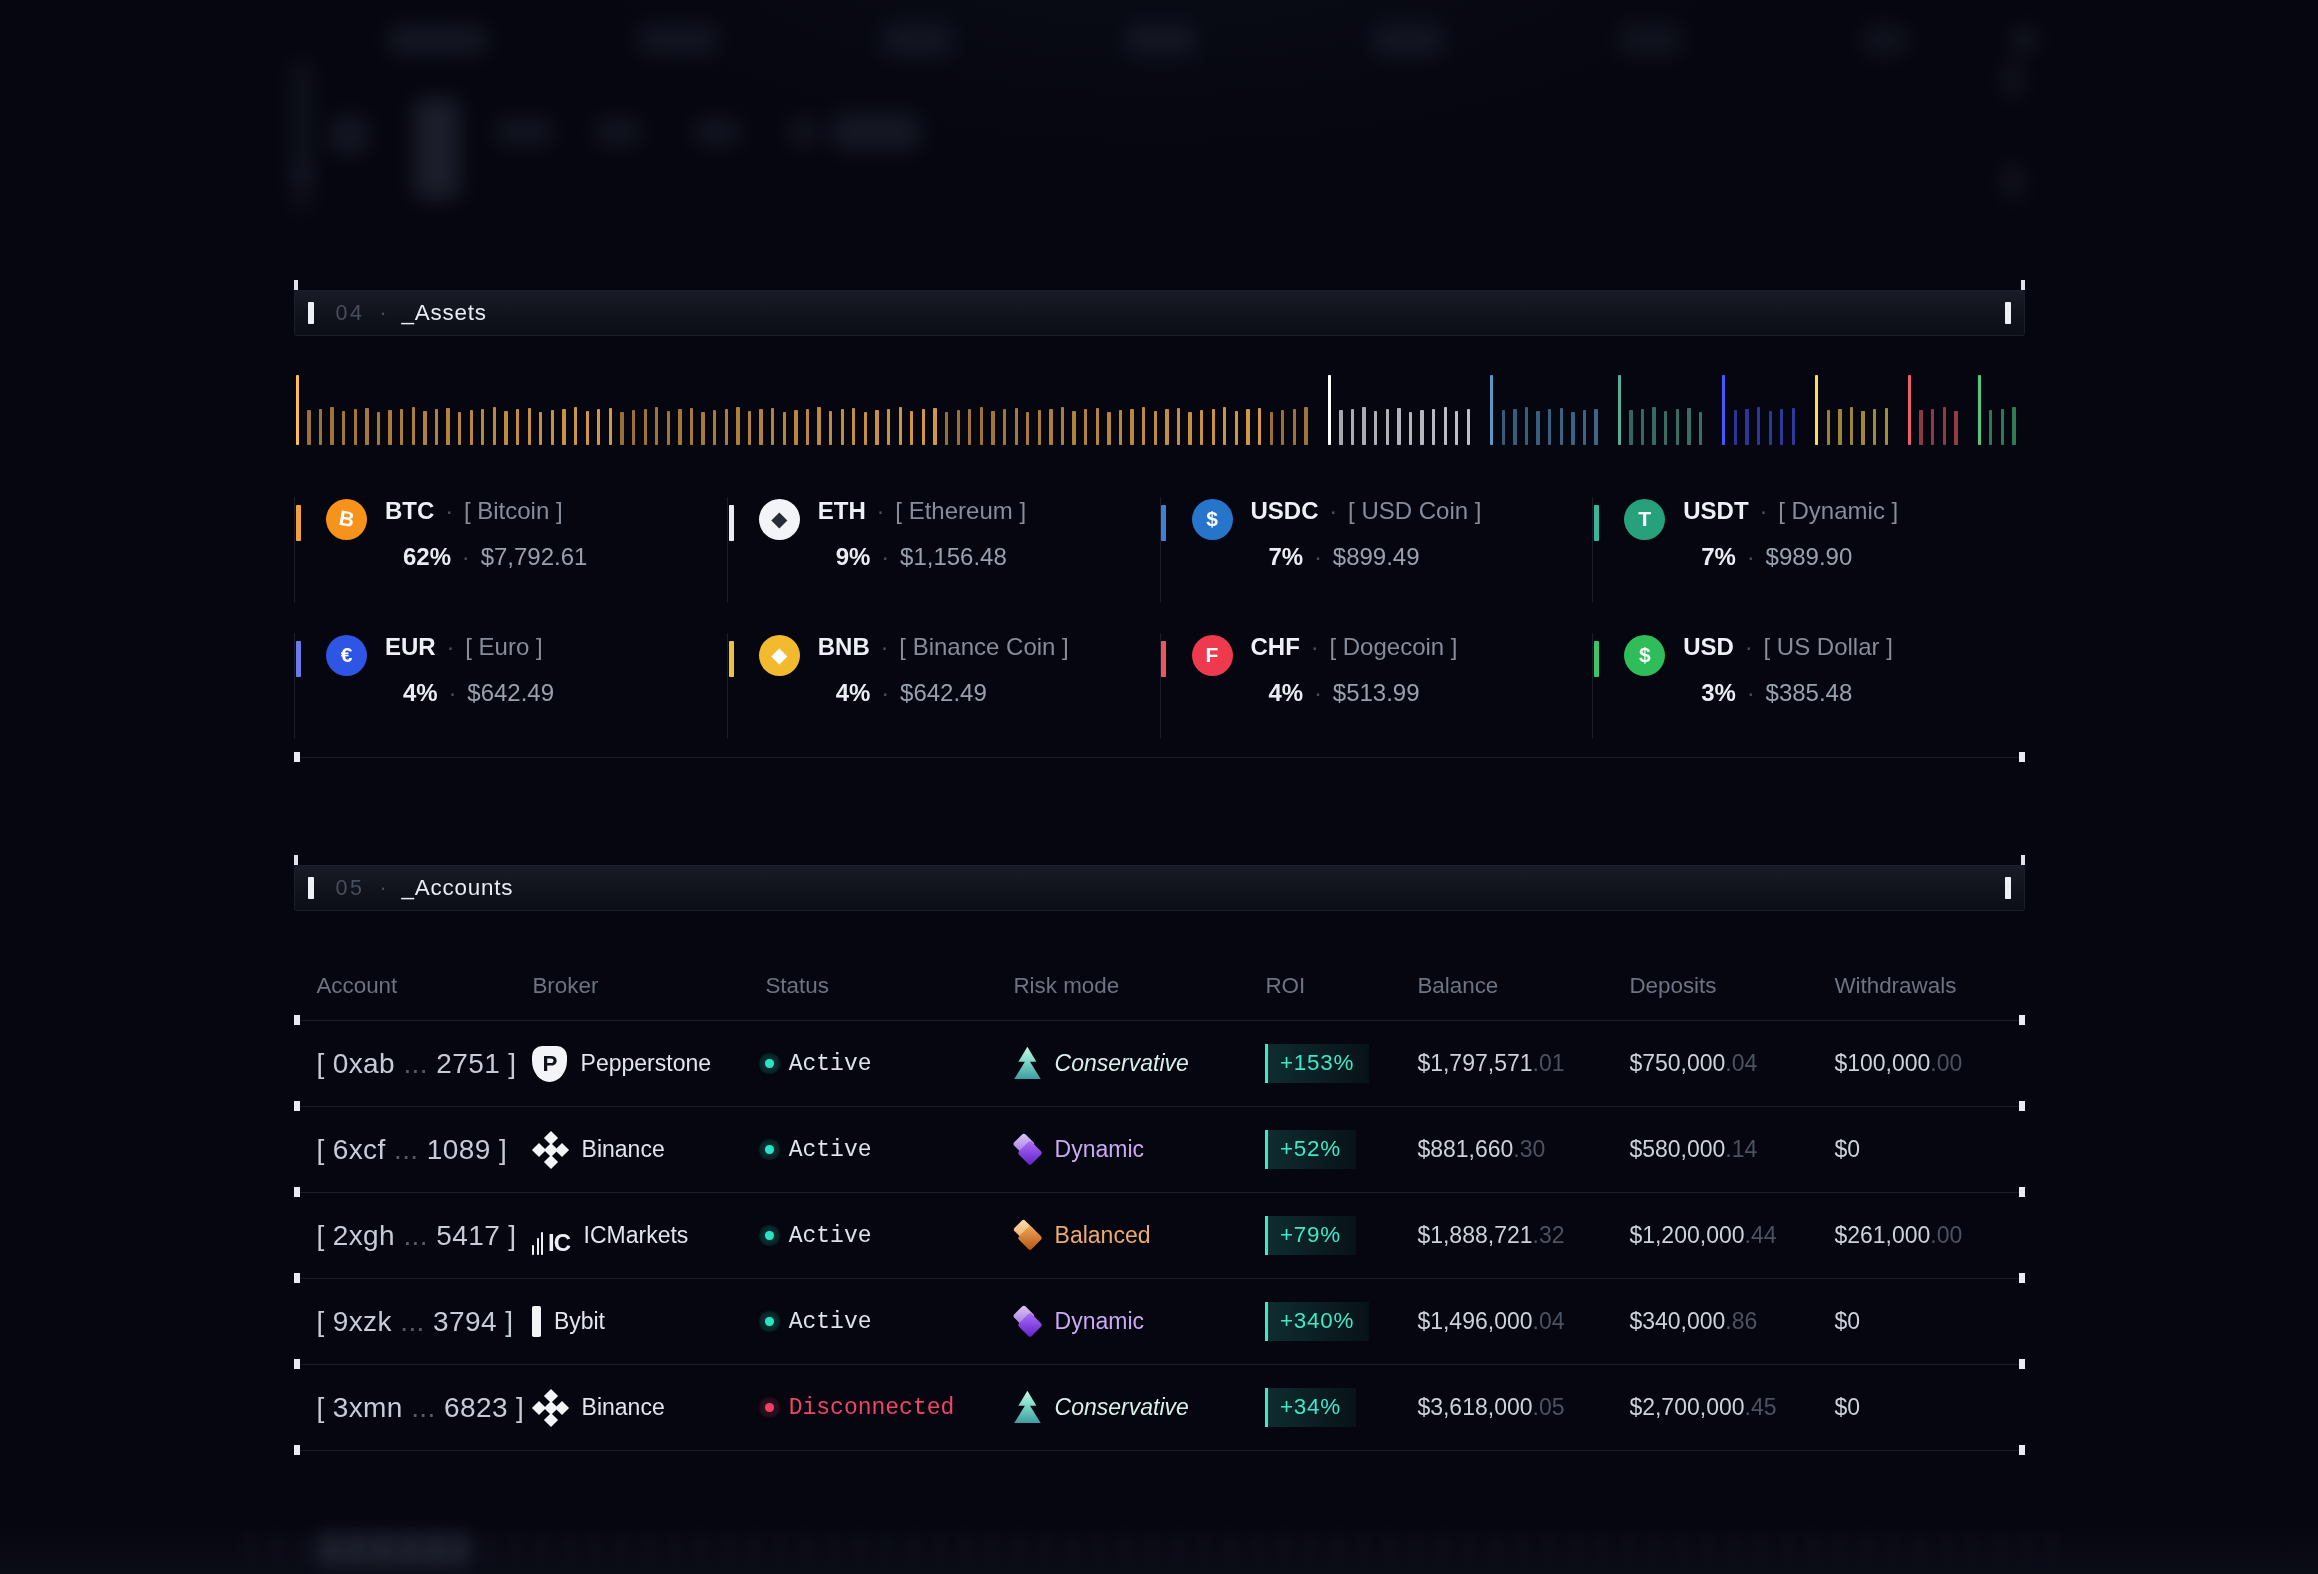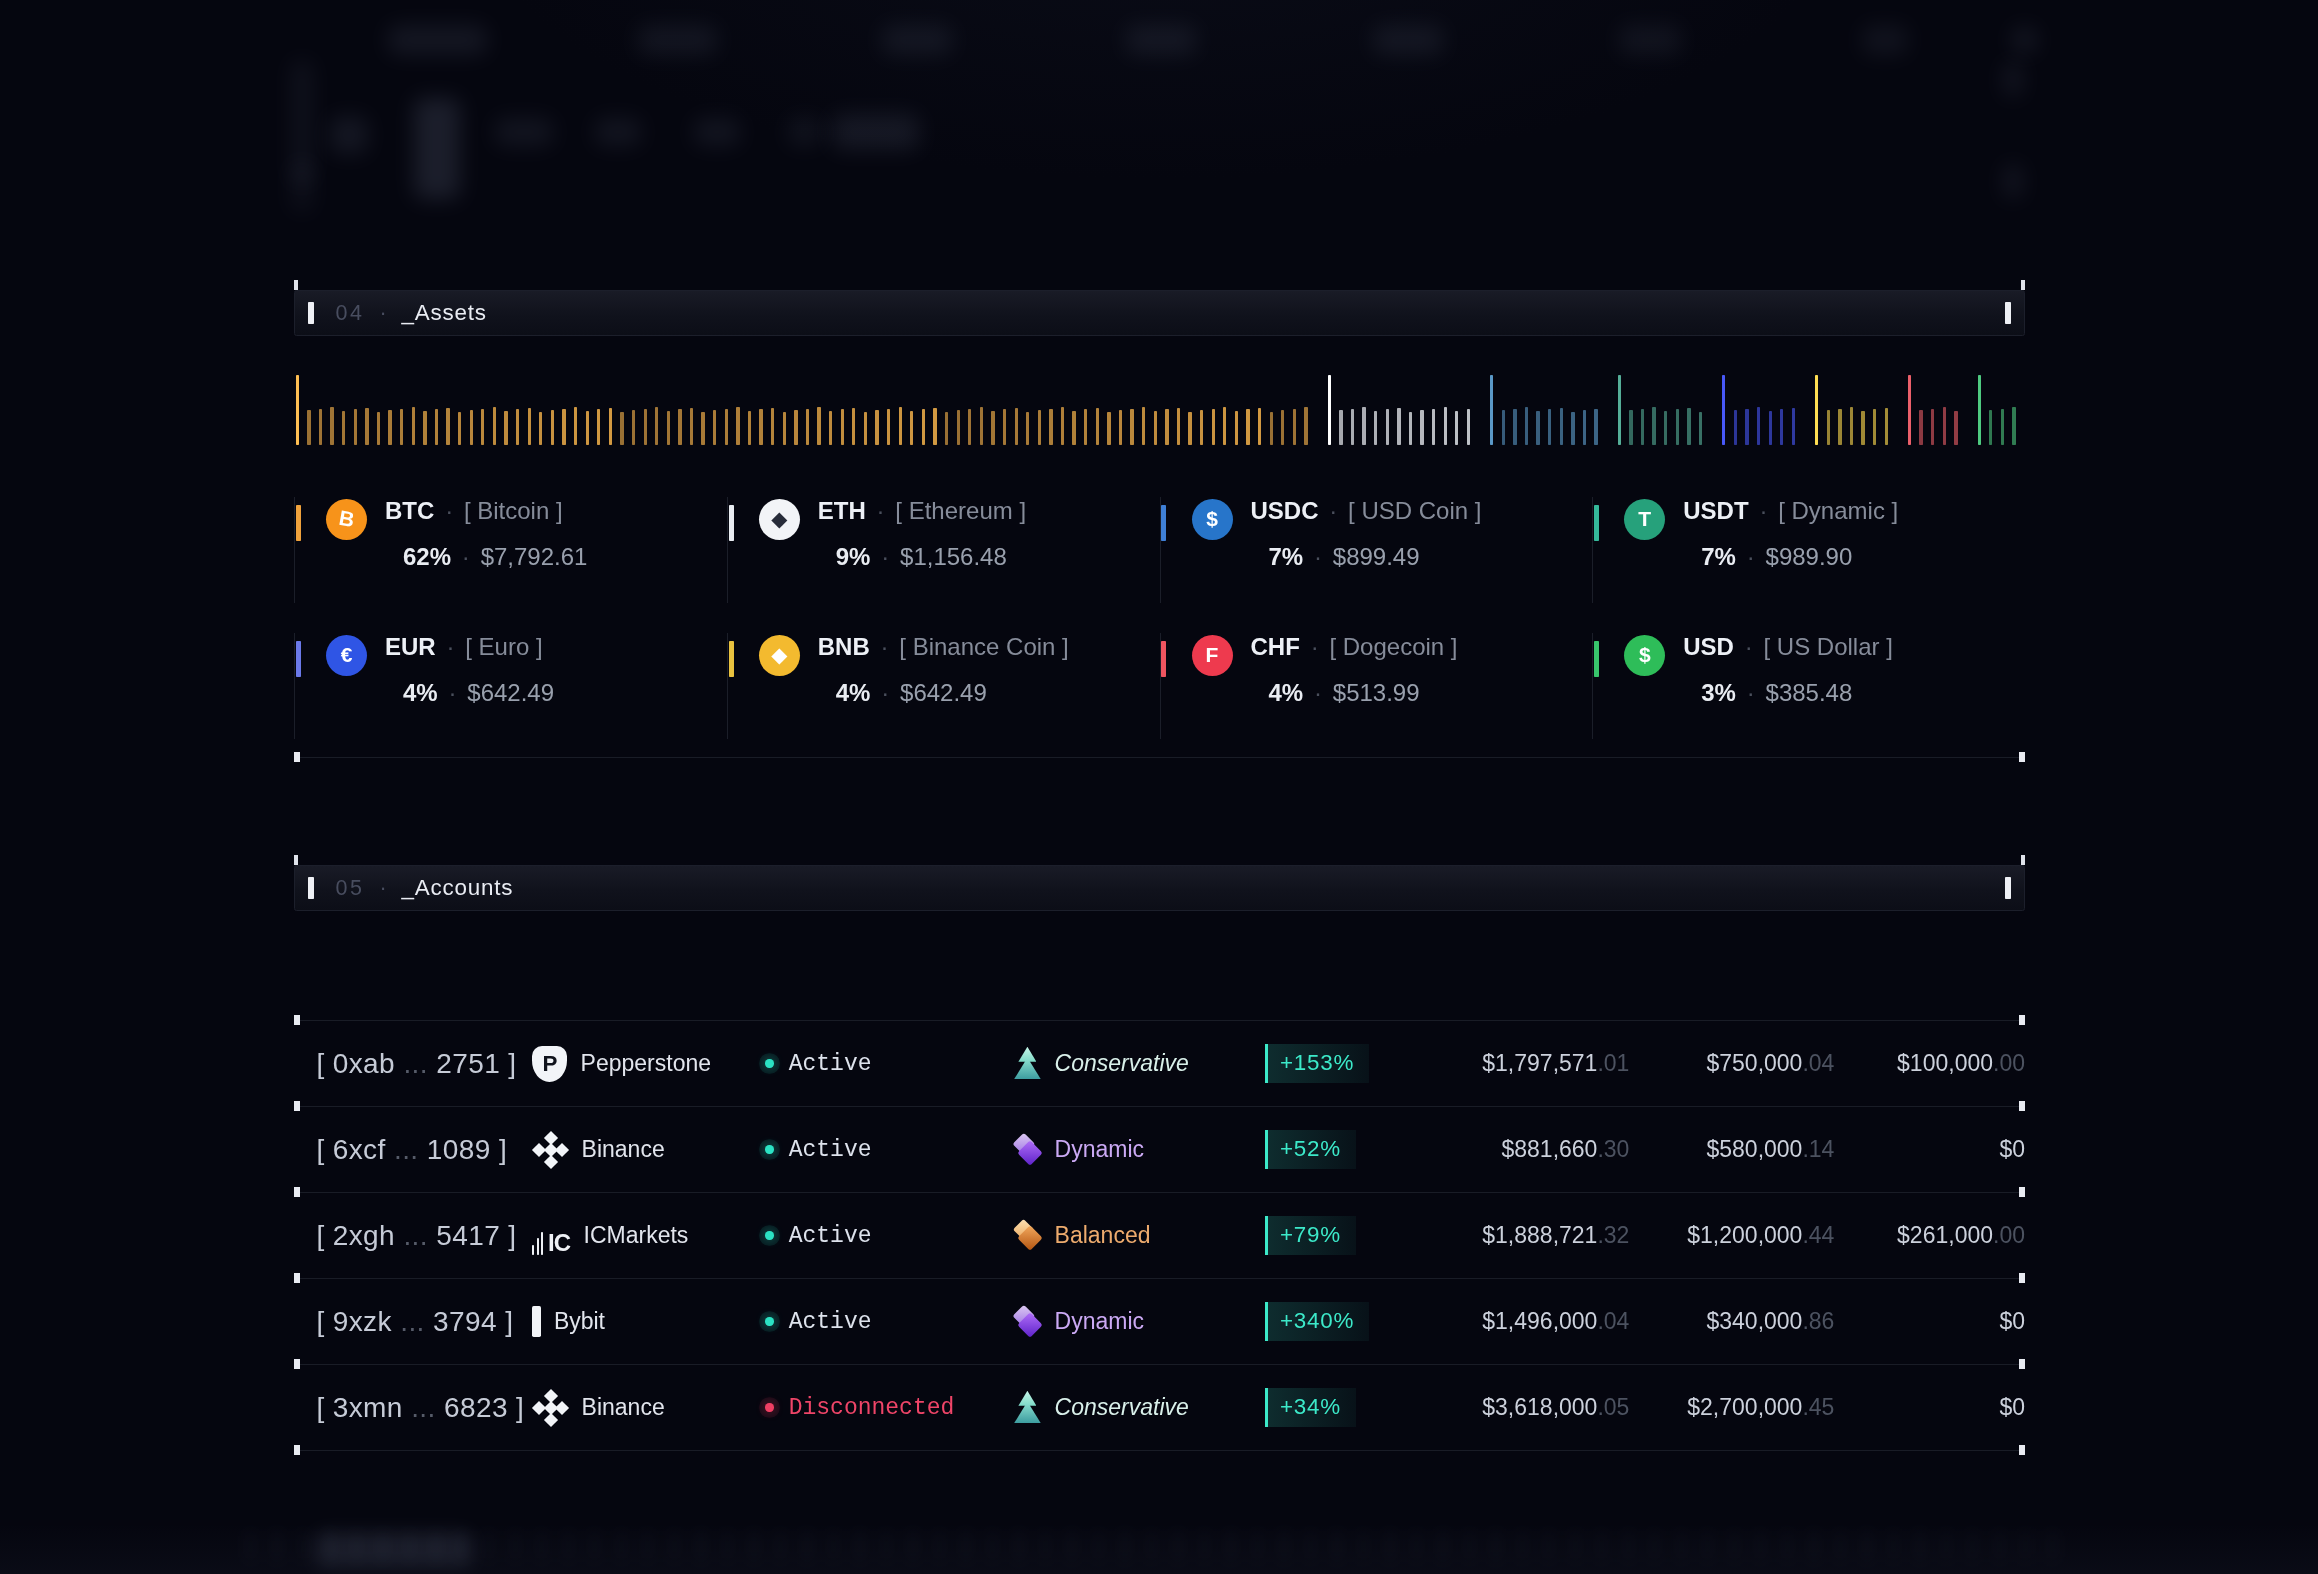--- a/index.html
+++ b/index.html
@@ -102,21 +102,21 @@
   .ri-balanced::before{content:"";position:absolute;width:15px;height:15px;left:2.5px;top:4.1px;border-radius:2.5px;
     background:linear-gradient(135deg,#fbe0b4,#eda95c);transform:rotate(45deg);}
   .ri-balanced::after{content:"";position:absolute;width:18px;height:18px;left:7.5px;top:10.8px;border-radius:2.5px;
     background:linear-gradient(135deg,#f2a95e,#b35410);transform:rotate(45deg);}
   .risk-conservative .rlbl{color:#d9f0ea;font-style:italic;}
   .risk-dynamic .rlbl{color:#cba9f4;}
   .risk-balanced .rlbl{color:#edab6e;}
 
   .roi{display:inline-block;border-left:3.3px solid #3ce9c9;color:#3ce9c9;font-size:22.4px;letter-spacing:0.8px;
     padding:5.8px 15px 7.5px 11.6px;background:linear-gradient(90deg,rgba(60,233,201,.17),rgba(60,233,201,.05));}
-  .money{white-space:nowrap;text-align:right;}
+  .money{white-space:nowrap;}
   .money b{font-weight:400;color:#ccd1dc;font-size:23px;}
   .money i{font-style:normal;color:#4c5260;font-size:23px;}
 </style>
 </head>
 <body>
 
 <div id="stage">
 
   <div id="top-blur">
     <div class="blob" style="left:388px;top:25px;width:99px;height:30px;opacity:.10"></div>
@@ -447,20 +447,30 @@
 
   <section class="section" id="sec-accounts">
     <div class="sec-head">
       <span class="marker"></span>
       <span class="sec-index">05</span>
       <span class="sec-middot">·</span>
       <span class="sec-title">_Accounts</span>
       <span class="marker right"></span>
     </div>
 
+    <div id="thead" class="tgrid">
+      <span>Account</span>
+      <span>Broker</span>
+      <span>Status</span>
+      <span>Risk mode</span>
+      <span>ROI</span>
+      <span>Balance</span>
+      <span>Deposits</span>
+      <span>Withdrawals</span>
+    </div>
     <div class="sep" id="head-sep"></div>
 
     <div id="rows">
         <div class="trow tgrid">
     <span class="c-account"><span>[ 0xab</span><span class="dots">...</span><span>2751 ]</span></span>
     <span class="c-broker">
             <span class="bicon bi-pepperstone">P</span>
             <span>Pepperstone</span>
           </span>
     <span class="c-status status-active">

